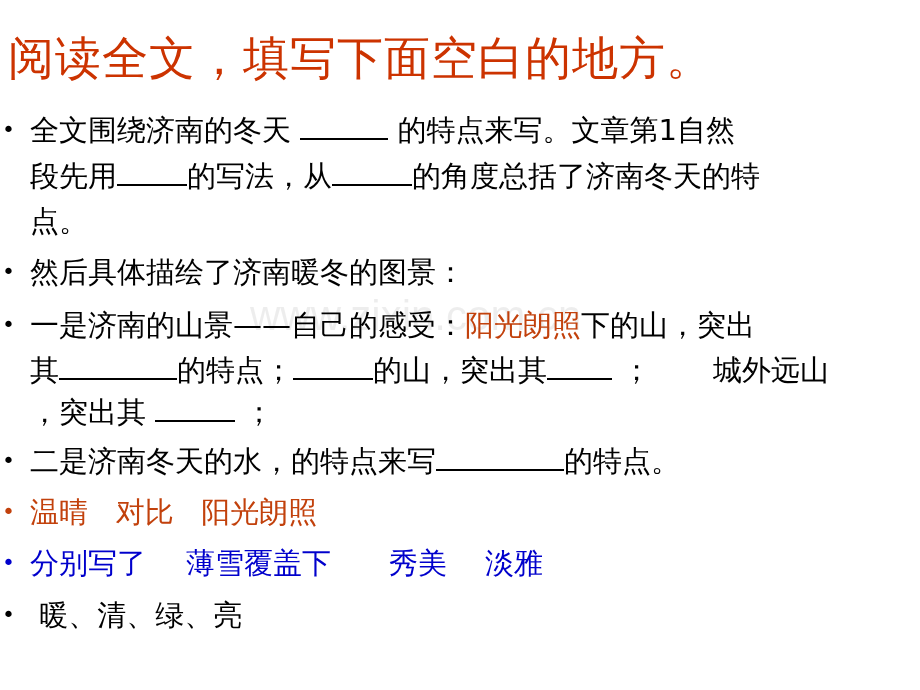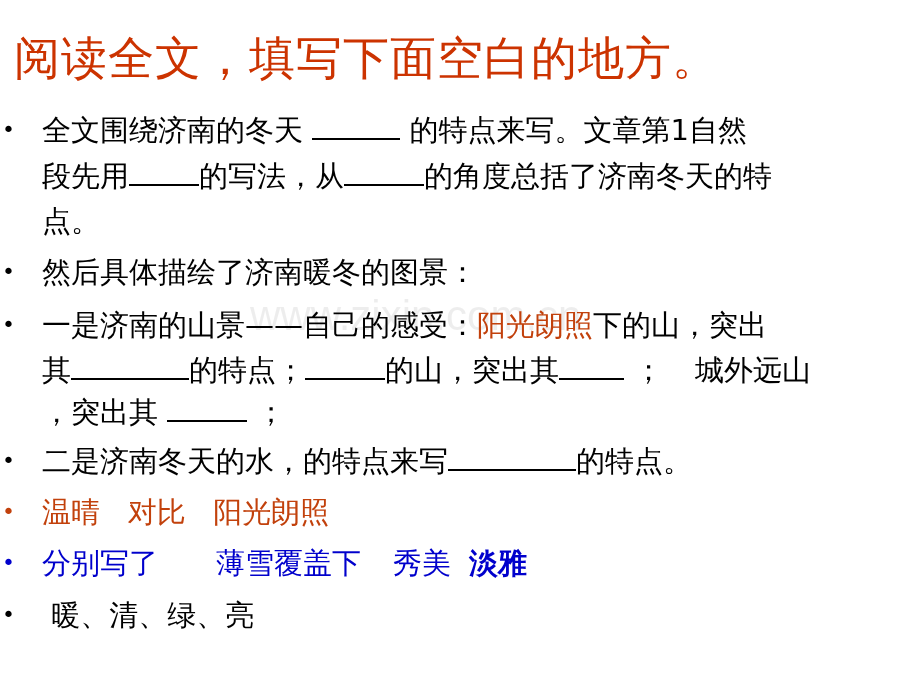--- a/index.html
+++ b/index.html
@@ -1,21 +1,21 @@
 <!DOCTYPE html>
 <html><head>
 <meta charset="utf-8">
 <style>
   html, body { margin:0; padding:0; }
   body { width:920px; height:690px; background:#ffffff; position:relative; overflow:hidden;
          font-family:"DejaVu Sans", sans-serif; }
-  .title { position:absolute; left:14px; top:28px; font-size:46px; color:#cc3300; white-space:nowrap; letter-spacing:1px; }
+  .title { position:absolute; left:8px; top:28px; font-size:46px; color:#cc3300; white-space:nowrap; letter-spacing:1px; }
   .line { position:absolute; left:0; font-size:29px; color:#000; white-space:nowrap; line-height:40px; }
   .bullet { position:absolute; left:2px; width:14px; font-size:22px; }
-  .txt { position:absolute; left:42px; }
+  .txt { position:absolute; left:30px; }
   .blank { display:inline-block; border-bottom:2px solid #000; height:28px; vertical-align:baseline; }
   .red { color:#c2410c; }
   .blue { color:#0000cc; }
   .watermark { position:absolute; left:250px; top:292px; font-size:42px; color:rgba(0,0,0,0.07); font-family:"Liberation Sans", sans-serif; }
 </style>
 </head>
 <body>
 
 <div class="watermark">www.zixin.com.cn</div>
 
@@ -42,21 +42,21 @@
 </div>
 
 <div class="line" style="top:305px;">
   <span class="bullet">•</span>
   <span class="txt">
     <span>一是济南的山景——自己的感受：</span><span class="red">阳光朗照</span><span>下的山，突出</span>
   </span>
 </div>
 <div class="line" style="top:350px;">
   <span class="txt">
-    <span>其</span><span class="blank" style="width:118px;"></span><span>的特点；</span><span class="blank" style="width:80px;"></span><span>的山，突出其</span><span class="blank" style="width:65px;"></span><span style="margin-left:10px;">；</span><span style="margin-left:32px;">城外远山</span>
+    <span>其</span><span class="blank" style="width:118px;"></span><span>的特点；</span><span class="blank" style="width:80px;"></span><span>的山，突出其</span><span class="blank" style="width:65px;"></span><span style="margin-left:10px;">；</span><span style="margin-left:62px;">城外远山</span>
   </span>
 </div>
 <div class="line" style="top:392px;">
   <span class="txt">
     <span>，突出其 </span><span class="blank" style="width:80px;"></span><span> ；</span>
   </span>
 </div>
 
 <div class="line" style="top:441px;">
   <span class="bullet">•</span>
@@ -66,20 +66,20 @@
 </div>
 
 <div class="line red" style="top:492px;">
   <span class="bullet">•</span>
   <span class="txt" style="white-space:pre;">温晴   对比   阳光朗照</span>
 </div>
 
 <div class="line blue" style="top:543px;">
   <span class="bullet">•</span>
   <span class="txt">
-    <span>分别写了</span><span style="margin-left:58px;">薄雪覆盖下</span><span style="margin-left:32px;">秀美</span><span style="margin-left:18px;font-weight:bold;">淡雅</span>
+    <span>分别写了</span><span style="margin-left:40px;">薄雪覆盖下</span><span style="margin-left:58px;">秀美</span><span style="margin-left:38px;">淡雅</span>
   </span>
 </div>
 
 <div class="line" style="top:595px;">
   <span class="bullet">•</span>
   <span class="txt" style="white-space:pre;"> 暖、清、绿、亮</span>
 </div>
 
 </body></html>

